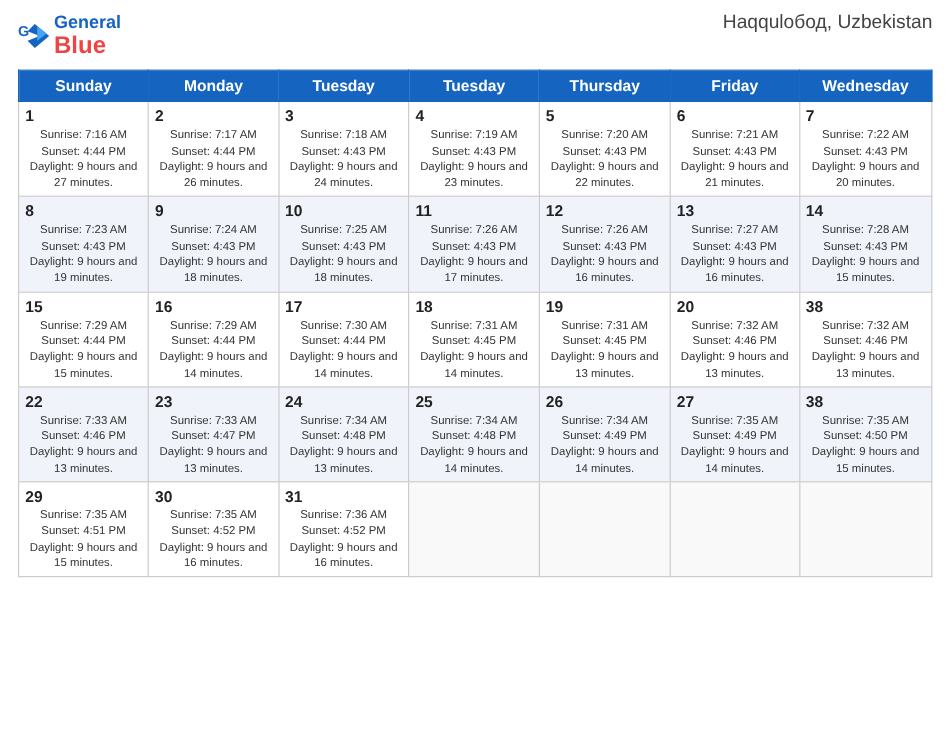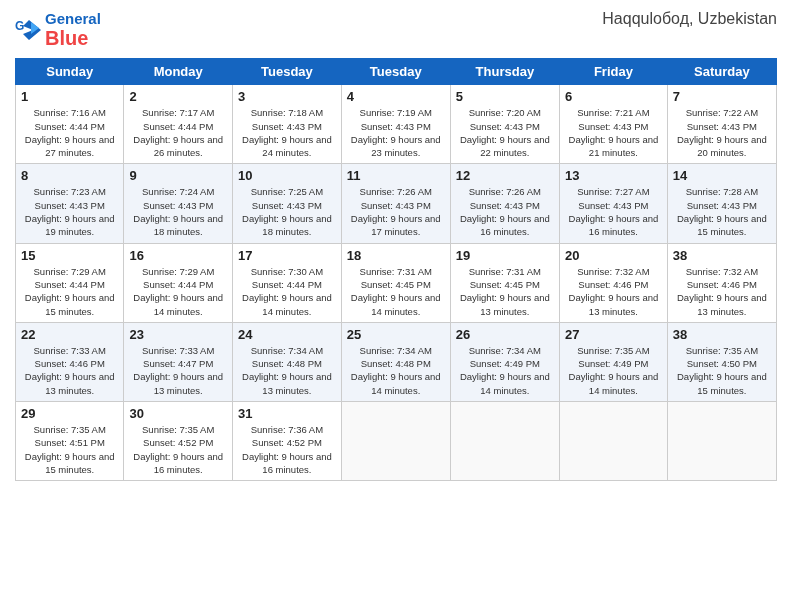--- a/index.html
+++ b/index.html
@@ -114,21 +114,21 @@
 
   <table class="calendar">
     <thead>
       <tr id="weekday-header">
       <th>Sunday</th>
           <th>Monday</th>
           <th>Tuesday</th>
           <th>Tuesday</th>
           <th>Thursday</th>
           <th>Friday</th>
-          <th>Saturday</th>
+          <th>Wednesday</th>
         </tr>
     </thead>
     <tbody id="calendar-body">
     <tr>
           <td>
             <span class="day-num">1</span>
 <div class="day-info">Sunrise: 7:16 AM<br>Sunset: 4:44 PM<br>Daylight: 9 hours and 27 minutes.</div>
           </td>
           <td>
             <span class="day-num">2</span>

